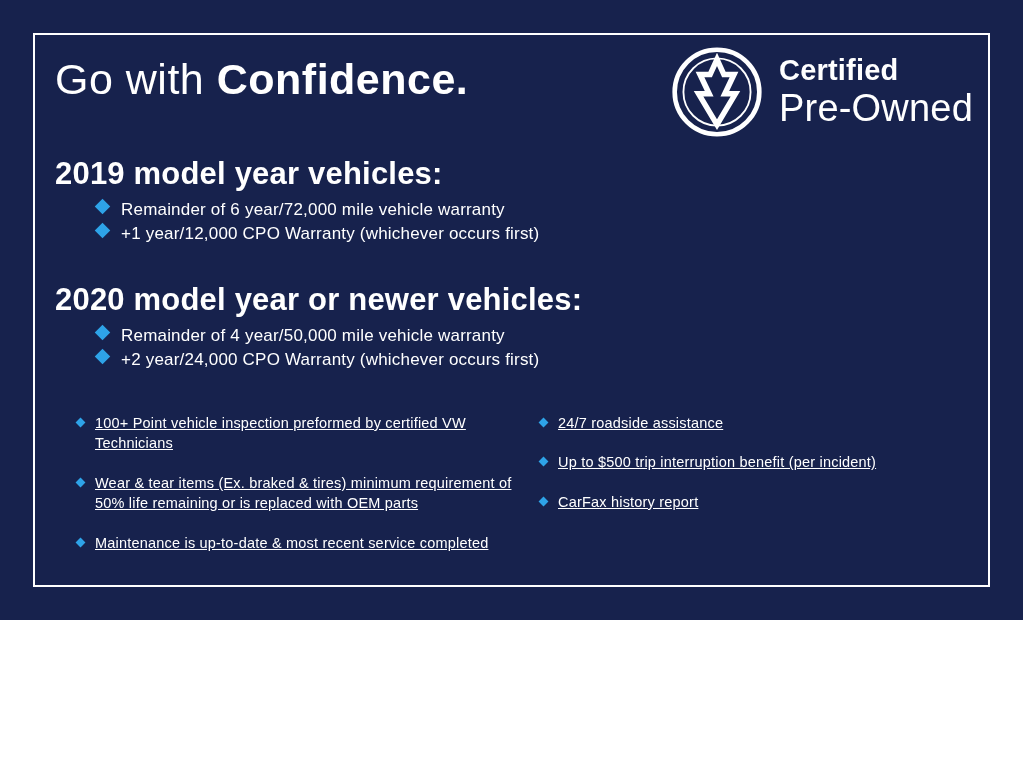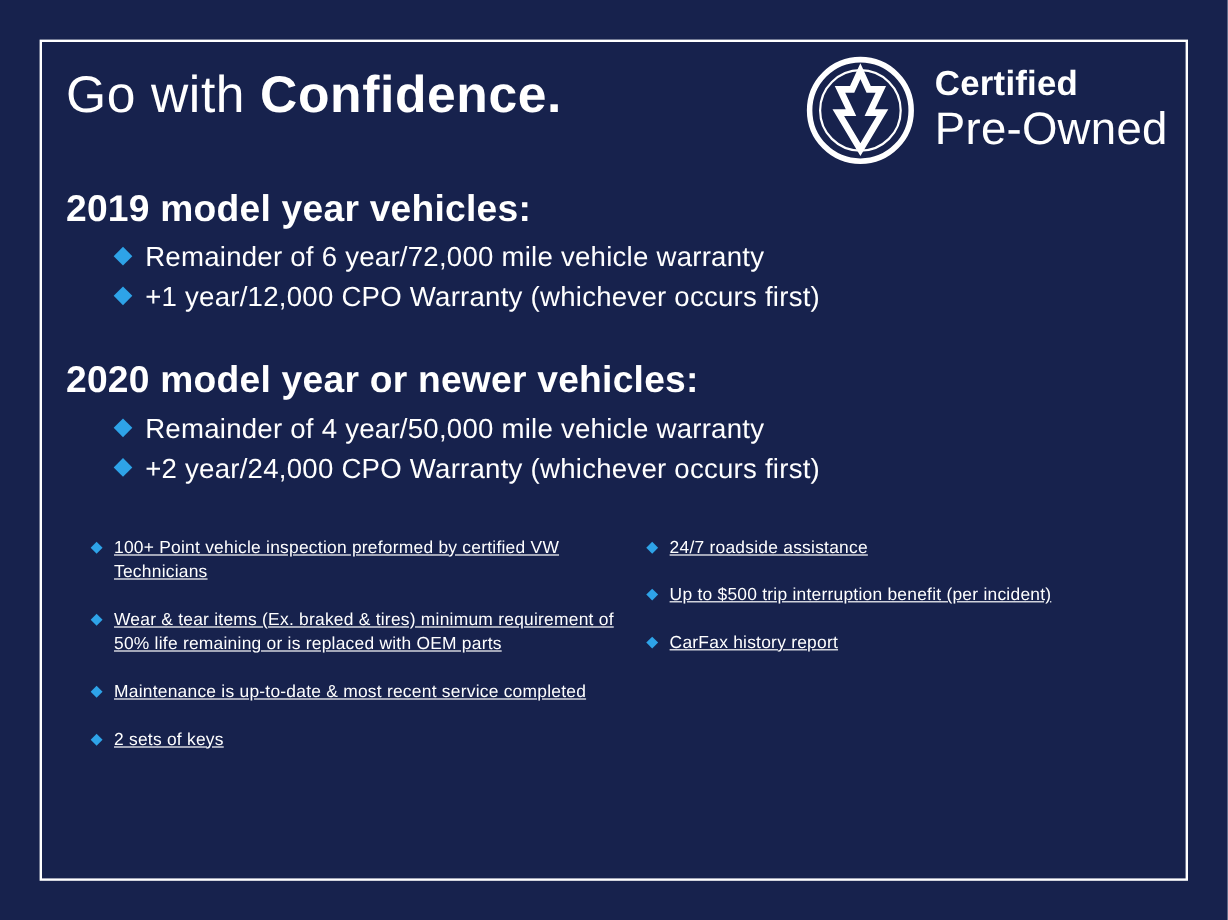--- a/index.html
+++ b/index.html
@@ -9,21 +9,21 @@
   }
   body {
     width: 1023px;
     height: 767px;
     font-family: "Liberation Sans", sans-serif;
     overflow: hidden;
   }
   .poster {
     position: relative;
     width: 1023px;
-    height: 767px;
+    height: 620px;
     background: #17224d;
     box-sizing: border-box;
   }
   .frame {
     position: absolute;
     left: 33px;
     top: 33px;
     right: 33px;
     bottom: 33px;
     border: 2px solid #ffffff;
@@ -94,21 +94,21 @@
     margin-bottom: 6px;
   }
   .big-list {
     list-style: none;
     margin: 0;
     padding: 0 0 0 42px;
   }
   .big-list li {
     display: flex;
     align-items: baseline;
-    font-size: 23px;
+    font-size: 17px;
     font-weight: 300;
     line-height: 1.42;
     letter-spacing: 0.2px;
   }
   .diamond {
     display: inline-block;
     width: 11px;
     height: 11px;
     background: #2ea3e8;
     transform: rotate(45deg);
@@ -225,24 +225,20 @@
             <span class="txt">100+ Point vehicle inspection preformed by certified VW Technicians</span>
           </li>
           <li>
             <span class="small-diamond"></span>
             <span class="txt">Wear &amp; tear items (Ex. braked &amp; tires) minimum requirement of 50% life remaining or is replaced with OEM parts</span>
           </li>
           <li>
             <span class="small-diamond"></span>
             <span class="txt">Maintenance is up-to-date &amp; most recent service completed</span>
           </li>
-          <li>
-            <span class="small-diamond"></span>
-            <span class="txt">2 sets of keys</span>
-          </li>
         </ul>
       </div>
 
       <div class="col right">
         <ul class="small-list">
           <li>
             <span class="small-diamond"></span>
             <span class="txt">24/7 roadside assistance</span>
           </li>
           <li>

